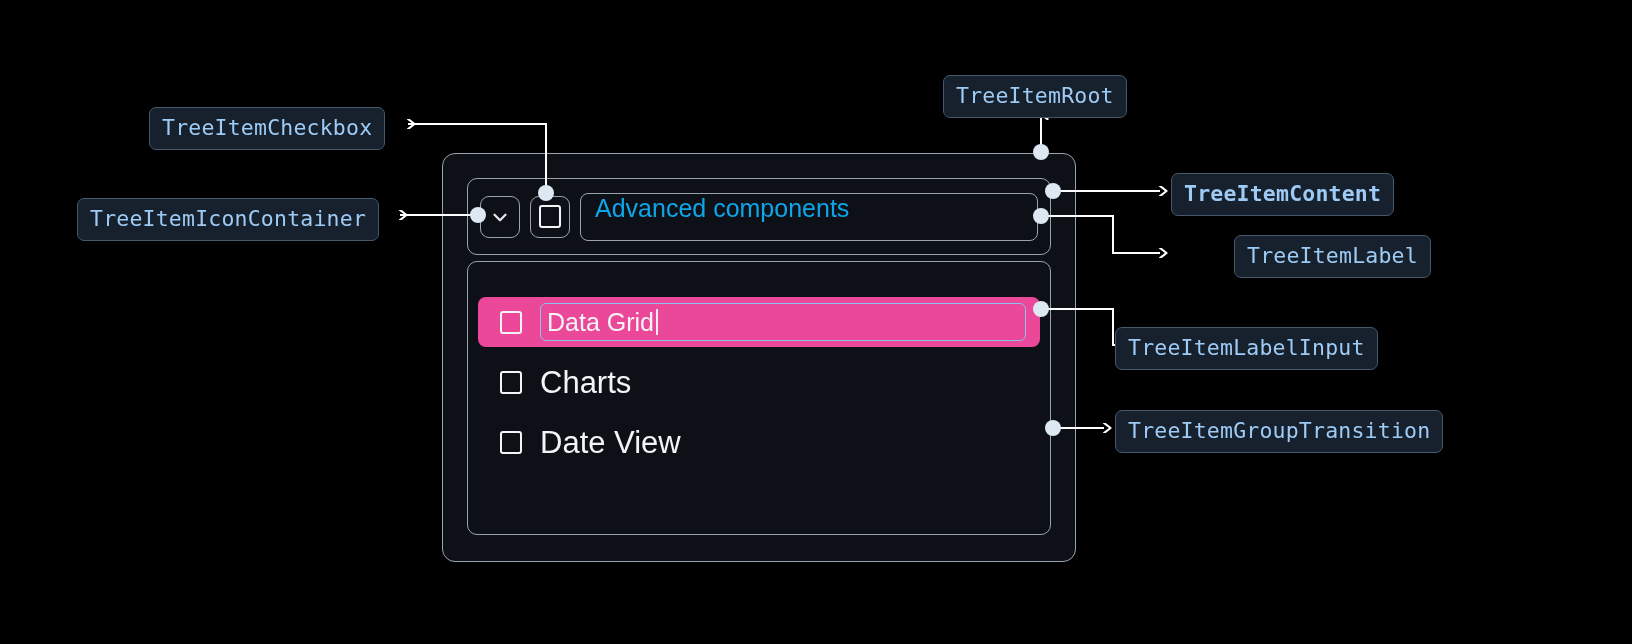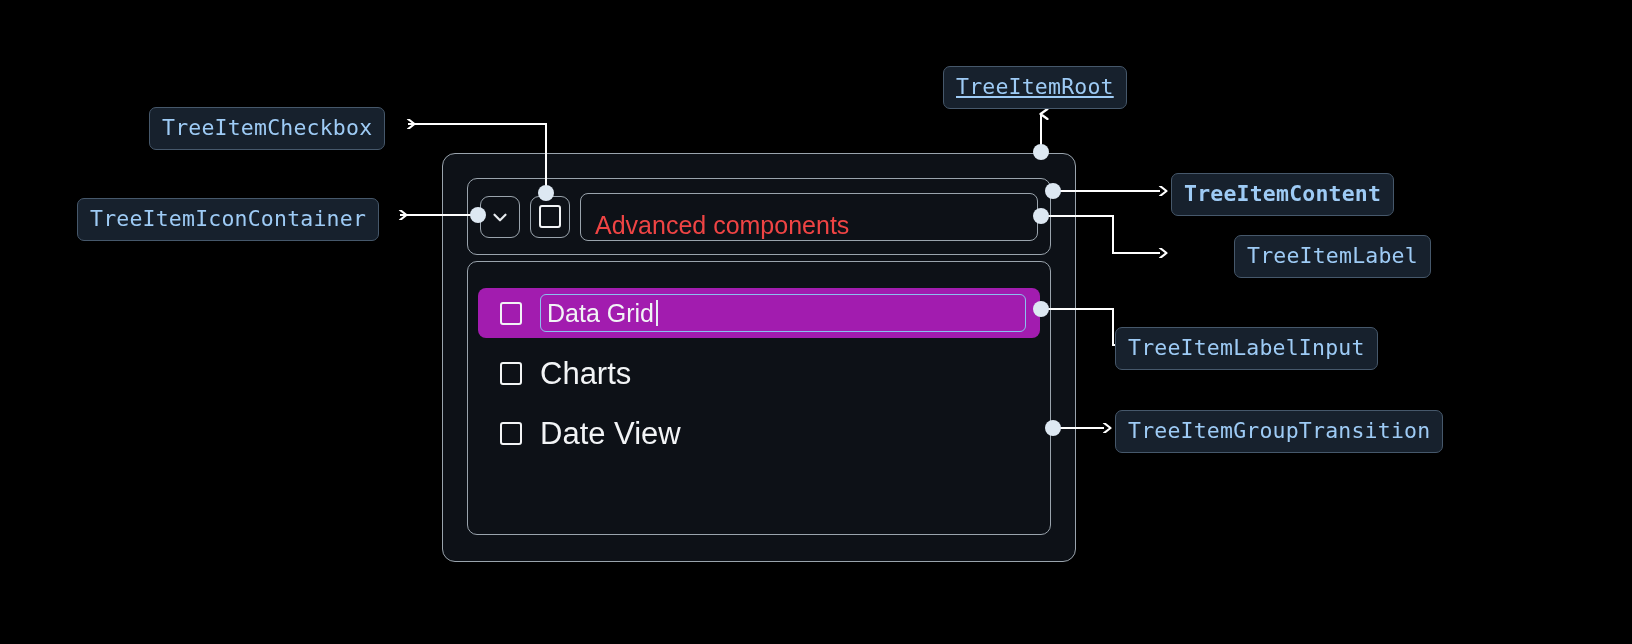--- a/index.html
+++ b/index.html
@@ -96,23 +96,23 @@
     border-radius: 3px;
     background: transparent;
   }
   #tree-label {
     flex: 1;
     height: 48px;
     box-sizing: border-box;
     border: 1.5px solid #9aa4ad;
     border-radius: 8px;
     display: flex;
-    align-items: flex-end;
+    align-items: flex-start;
     padding-left: 14px;
-    color: #ef4444;
+    color: #0ea5e9;
     font-size: 25px;
     background: transparent;
   }
 
   #tree-group {
     position: absolute;
     left: 24px;
     top: 107px;
     right: 24px;
     bottom: 26px;
@@ -126,21 +126,22 @@
   .tree-row {
     display: flex;
     align-items: center;
     height: 50px;
     margin: 0 10px 10px 10px;
     padding-left: 22px;
     border-radius: 8px;
     gap: 18px;
   }
   .tree-row.selected {
-    background: #a21caf;
+    background: #ec4899;
+    margin-top: 9px;
   }
   .row-cb {
     width: 22px;
     height: 23px;
     min-width: 22px;
     box-sizing: border-box;
     border: 2.6px solid #f2f4f6;
     border-radius: 3px;
     background: transparent;
   }
@@ -175,21 +176,21 @@
     margin-left: 2px;
   }
 </style>
 </head>
 <body>
 
 <div class="anno" style="left:149px; top:107px;">TreeItemCheckbox</div>
 
 <div class="anno" style="left:77px; top:198px;">TreeItemIconContainer</div>
 
-<div class="anno" style="left:943px; top:66px;text-decoration:underline;">TreeItemRoot</div>
+<div class="anno" style="left:943px; top:75px;">TreeItemRoot</div>
 
 <div class="anno" style="left:1171px; top:173px;font-weight:bold;">TreeItemContent</div>
 
 <div class="anno" style="left:1234px; top:235px;">TreeItemLabel</div>
 
 <div class="anno" style="left:1115px; top:327px;">TreeItemLabelInput</div>
 
 <div class="anno" style="left:1115px; top:410px;">TreeItemGroupTransition</div>
 
 <svg id="wires" viewBox="0 0 1632 644">

